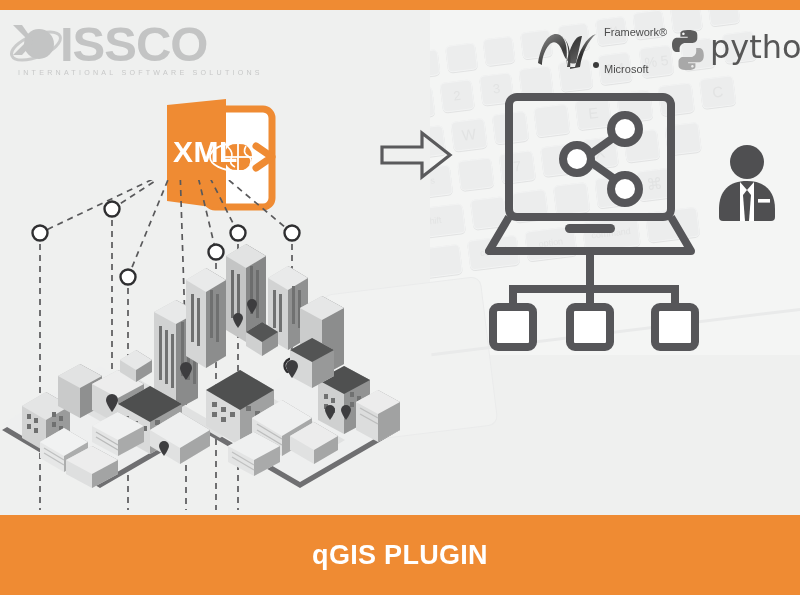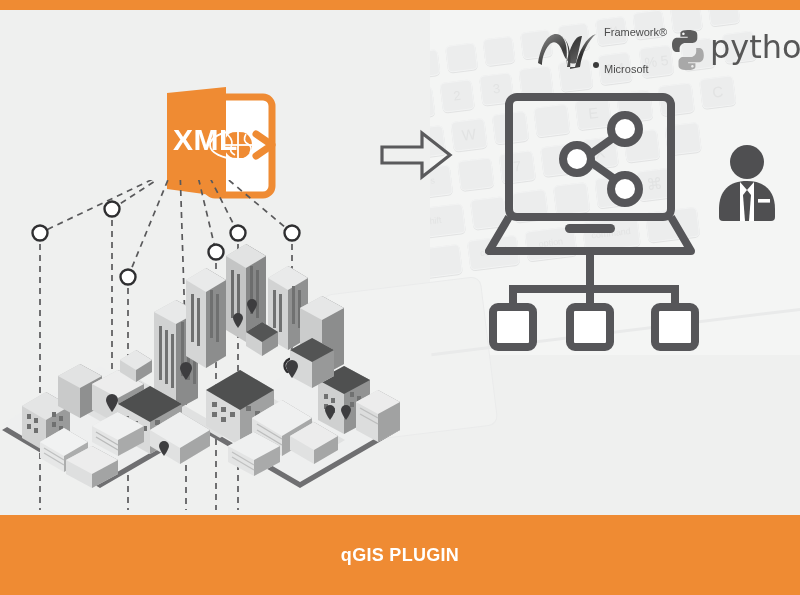--- a/index.html
+++ b/index.html
@@ -58,21 +58,21 @@
   .dn-net { position:absolute; left:66px; top:11px; font-size:28px; font-weight:bold; color:#3e3e3e; letter-spacing:-1px; }
   .dn-fw { position:absolute; left:68px; top:38px; font-size:11px; color:#4c4c4c; }
 
   .pylogo { position:absolute; left:668px; top:26px; width:130px; height:50px; }
   .py-text {
     position:absolute; left:42px; top:2px; font-size:32px; color:#565656;
     font-family:"DejaVu Sans", sans-serif; letter-spacing:0px;
   }
 
   
-  .xmlicon { position:absolute; left:160px; top:85px; width:125px; height:122px; }
+  .xmlicon { position:absolute; left:160px; top:97px; width:125px; height:122px; }
   .xml-label {
     position:absolute; left:13px; top:38px; font-size:30px; font-weight:bold;
     color:#ffffff; letter-spacing:0.5px; font-family:"Liberation Sans", sans-serif;
   }
 
   
   .arrow { position:absolute; left:378px; top:127px; width:78px; height:56px; }
 
   
   .laptop { position:absolute; left:485px; top:93px; width:260px; height:260px; }
@@ -82,21 +82,21 @@
 
   
   .cityzone { position:absolute; left:0px; top:180px; width:420px; height:330px; }
 
   
   .banner {
     position:absolute; left:0; top:515px; width:800px; height:80px;
     background:#ef8b33; display:flex; align-items:center; justify-content:center;
   }
   .banner-text {
-    color:#ffffff; font-size:18px; font-weight:bold; letter-spacing:0.3px;
+    color:#ffffff; font-size:27px; font-weight:bold; letter-spacing:0.3px;
     font-family:"Liberation Sans", sans-serif;
   }
 </style>
 </head>
 <body>
 
 <div id="stage">
 
   <div class="top-rule"></div>
 
@@ -151,20 +151,31 @@
       <div class="kb-key" style="left:4px;top:232px;width:50px;height:30px;"></div>
       <div class="kb-key" style="left:62px;top:230px;width:50px;height:30px;font-size:9px;line-height:3.2;">control</div>
       <div class="kb-key" style="left:120px;top:228px;width:50px;height:30px;font-size:9px;line-height:3.2;">option</div>
       <div class="kb-key" style="left:178px;top:226px;width:56px;height:30px;font-size:9px;line-height:3.2;">command</div>
       <div class="kb-key" style="left:242px;top:224px;width:52px;height:30px;"></div>
     </div>
   </div>
   <div class="kb-trackpad"></div>
   <div class="kb-edge" style="left:430px;top:330px;width:380px;height:3px;background:#e9eaea;"></div>
 
+  <div class="logo">
+    <svg width="56" height="52" viewBox="0 0 56 52" style="position:absolute;left:0;top:2px;">
+      <ellipse cx="28" cy="26" rx="25" ry="23" fill="none" stroke="#c9cacа" stroke-width="0"></ellipse>
+      <ellipse cx="28" cy="26" rx="26" ry="11" fill="none" stroke="#cacbcb" stroke-width="3" transform="rotate(-22 28 26)"></ellipse>
+      <circle cx="31" cy="24" r="15" fill="#c3c4c4"></circle>
+      <path d="M6 6 L30 28 M30 6 L6 28" stroke="#c3c4c4" stroke-width="0" fill="none"></path>
+      <path d="M5 5 L20 20 L5 35 L14 35 L26 22 L14 5 Z" fill="#c3c4c4"></path>
+    </svg>
+    <div class="logo-text">ISSCO</div>
+    <div class="logo-tag">INTERNATIONAL SOFTWARE SOLUTIONS</div>
+  </div>
 
   <div class="dotnet">
     <svg width="66" height="44" viewBox="0 0 66 44" style="position:absolute;left:0;top:4px;">
       <defs>
         <linearGradient id="gN1" x1="0" y1="0" x2="1" y2="1">
           <stop offset="0%" stop-color="#8e8e8e"></stop>
             <stop offset="55%" stop-color="#3b3b3b"></stop>
           <stop offset="100%" stop-color="#6a6a6a"></stop>
         </linearGradient>
         <linearGradient id="gN2" x1="0" y1="1" x2="1" y2="0">

